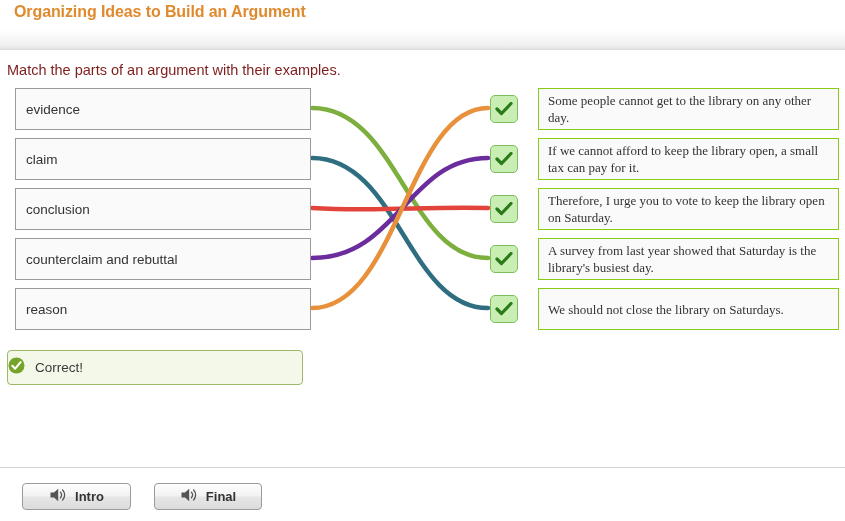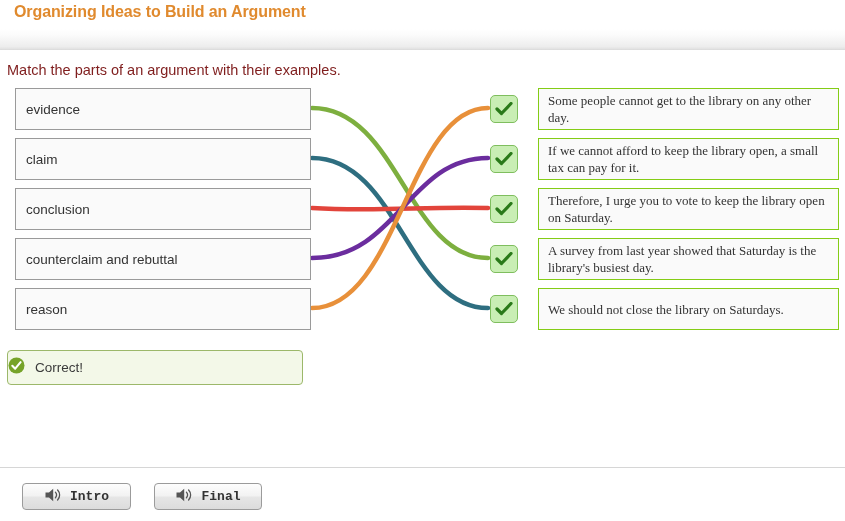--- a/index.html
+++ b/index.html
@@ -169,21 +169,21 @@
     justify-content: center;
     padding: 0 12px;
     font-size: 13px;
     font-weight: bold;
     color: #333333;
     cursor: pointer;
   }
   #btn-intro { left: 22px; width: 109px; }
   #btn-final { left: 154px; width: 108px; }
   .audio-btn .spk { margin-right: 8px; display: block; }
-  .audio-btn .lbl { position: relative; top: -0.5px; font-family: Liberation Mono, monospace; }
+  .audio-btn .lbl { position: relative; top: -0.5px; }
 </style>
 </head>
 <body>
 
 <div id="header-bar"></div>
 <div id="page-title">Organizing Ideas to Build an Argument</div>
 
 <div id="instruction">Match the parts of an argument with their examples.</div>
 
 <div id="board">

